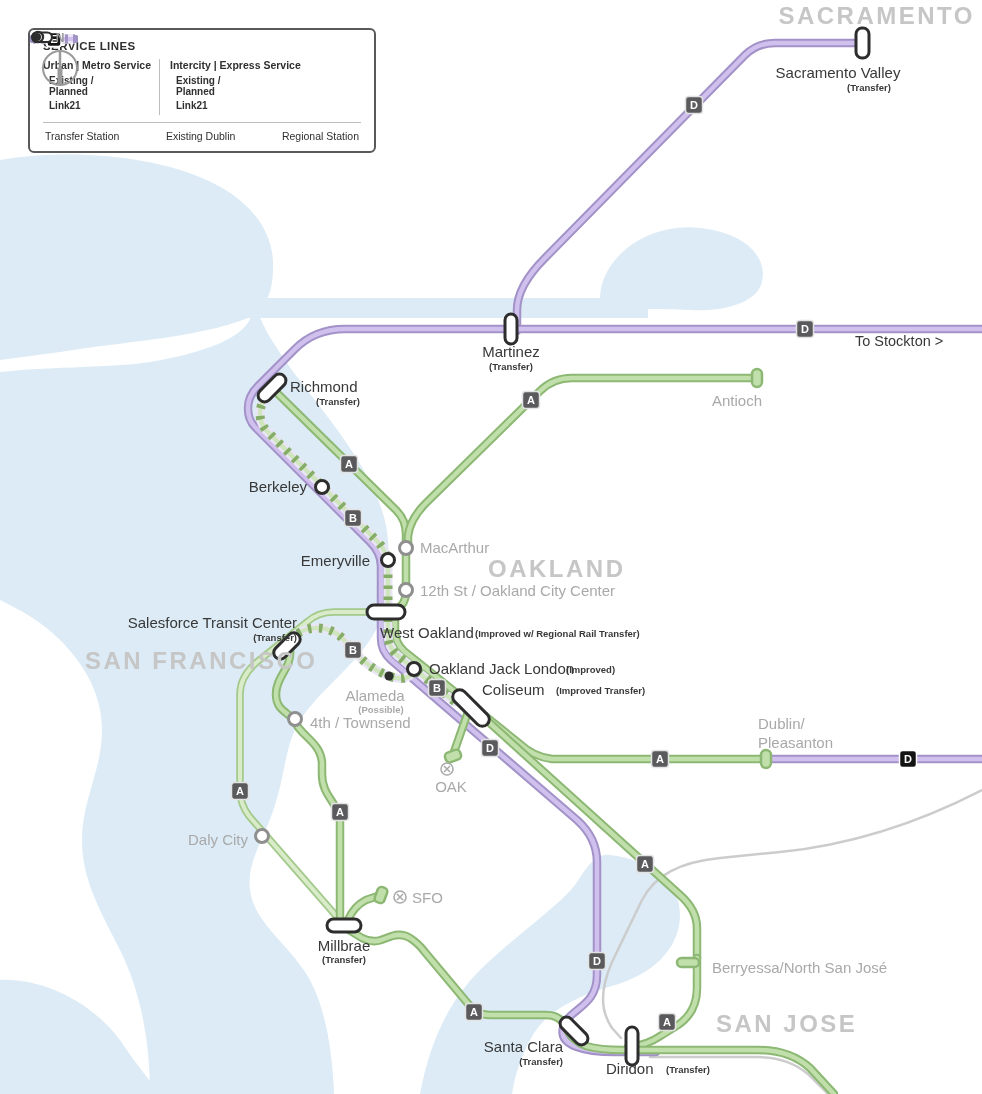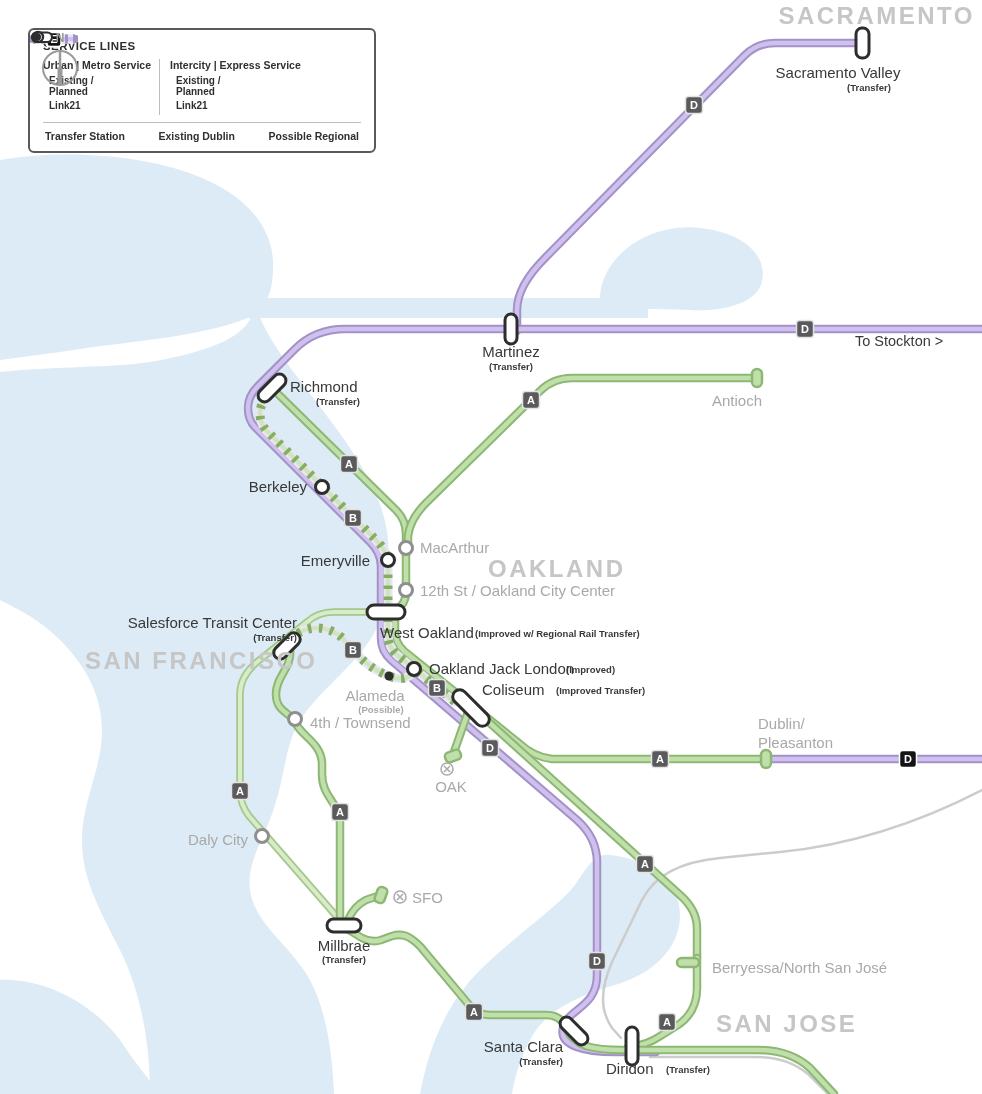--- a/index.html
+++ b/index.html
@@ -48,21 +48,21 @@
           border:2px solid #58595b;border-radius:6px;padding:10px 13px 9px 13px;box-sizing:border-box;z-index:5;}
   .legend-title{font-size:11.5px;font-weight:bold;color:#2f2f2f;letter-spacing:.4px;margin-bottom:7px;}
   .legend-main{display:flex;align-items:flex-start;}
   .legend-col{flex:0 0 auto;}
   .legend-col-head{font-size:10.5px;font-weight:bold;color:#2f2f2f;margin-bottom:4px;white-space:nowrap;}
   .legend-row{display:flex;align-items:center;margin-bottom:3px;}
   .legend-row .lbl{font-size:10px;font-weight:bold;color:#2f2f2f;margin-left:6px;width:62px;line-height:1.12;}
   .legend-vdiv{width:1px;background:#bdbdbd;align-self:stretch;margin:0 10px 0 8px;}
   .legend-hdiv{height:1px;background:#bdbdbd;margin:7px 0 7px 0;}
   .legend-bottom{display:flex;align-items:center;justify-content:space-between;padding:0 2px;}
-  .legend-bottom .item{display:flex;align-items:center;font-size:10.5px;font-weight:bold;color:#2f2f2f;white-space:nowrap;}
+  .legend-bottom .item{display:flex;align-items:center;font-size:10.5px;font-weight:normal;color:#2f2f2f;white-space:nowrap;}
   .legend-bottom .item svg{margin-right:5px;}
   .compass{margin-left:2px;flex:1;display:flex;justify-content:flex-end;}
 </style>
 </head>
 <body>
 
 <div class="stage">
 
 <svg width="982" height="1094" viewBox="0 0 982 1094">
   <defs>
@@ -406,18 +406,18 @@
     <span class="item">
       <svg width="16" height="14">
             <circle cx="8" cy="7" r="5" fill="#fff" stroke="#2d2d2d" stroke-width="2.4"></circle>
           </svg>
       <span>Existing Dublin</span>
     </span>
     <span class="item">
       <svg width="14" height="14">
             <circle cx="7" cy="7" r="4" fill="#2d2d2d"></circle>
           </svg>
-      <span>Possible Regional</span>
+      <span>Regional Station</span>
     </span>
   </div>
 </div>
 
 </div>
 
 </body></html>

